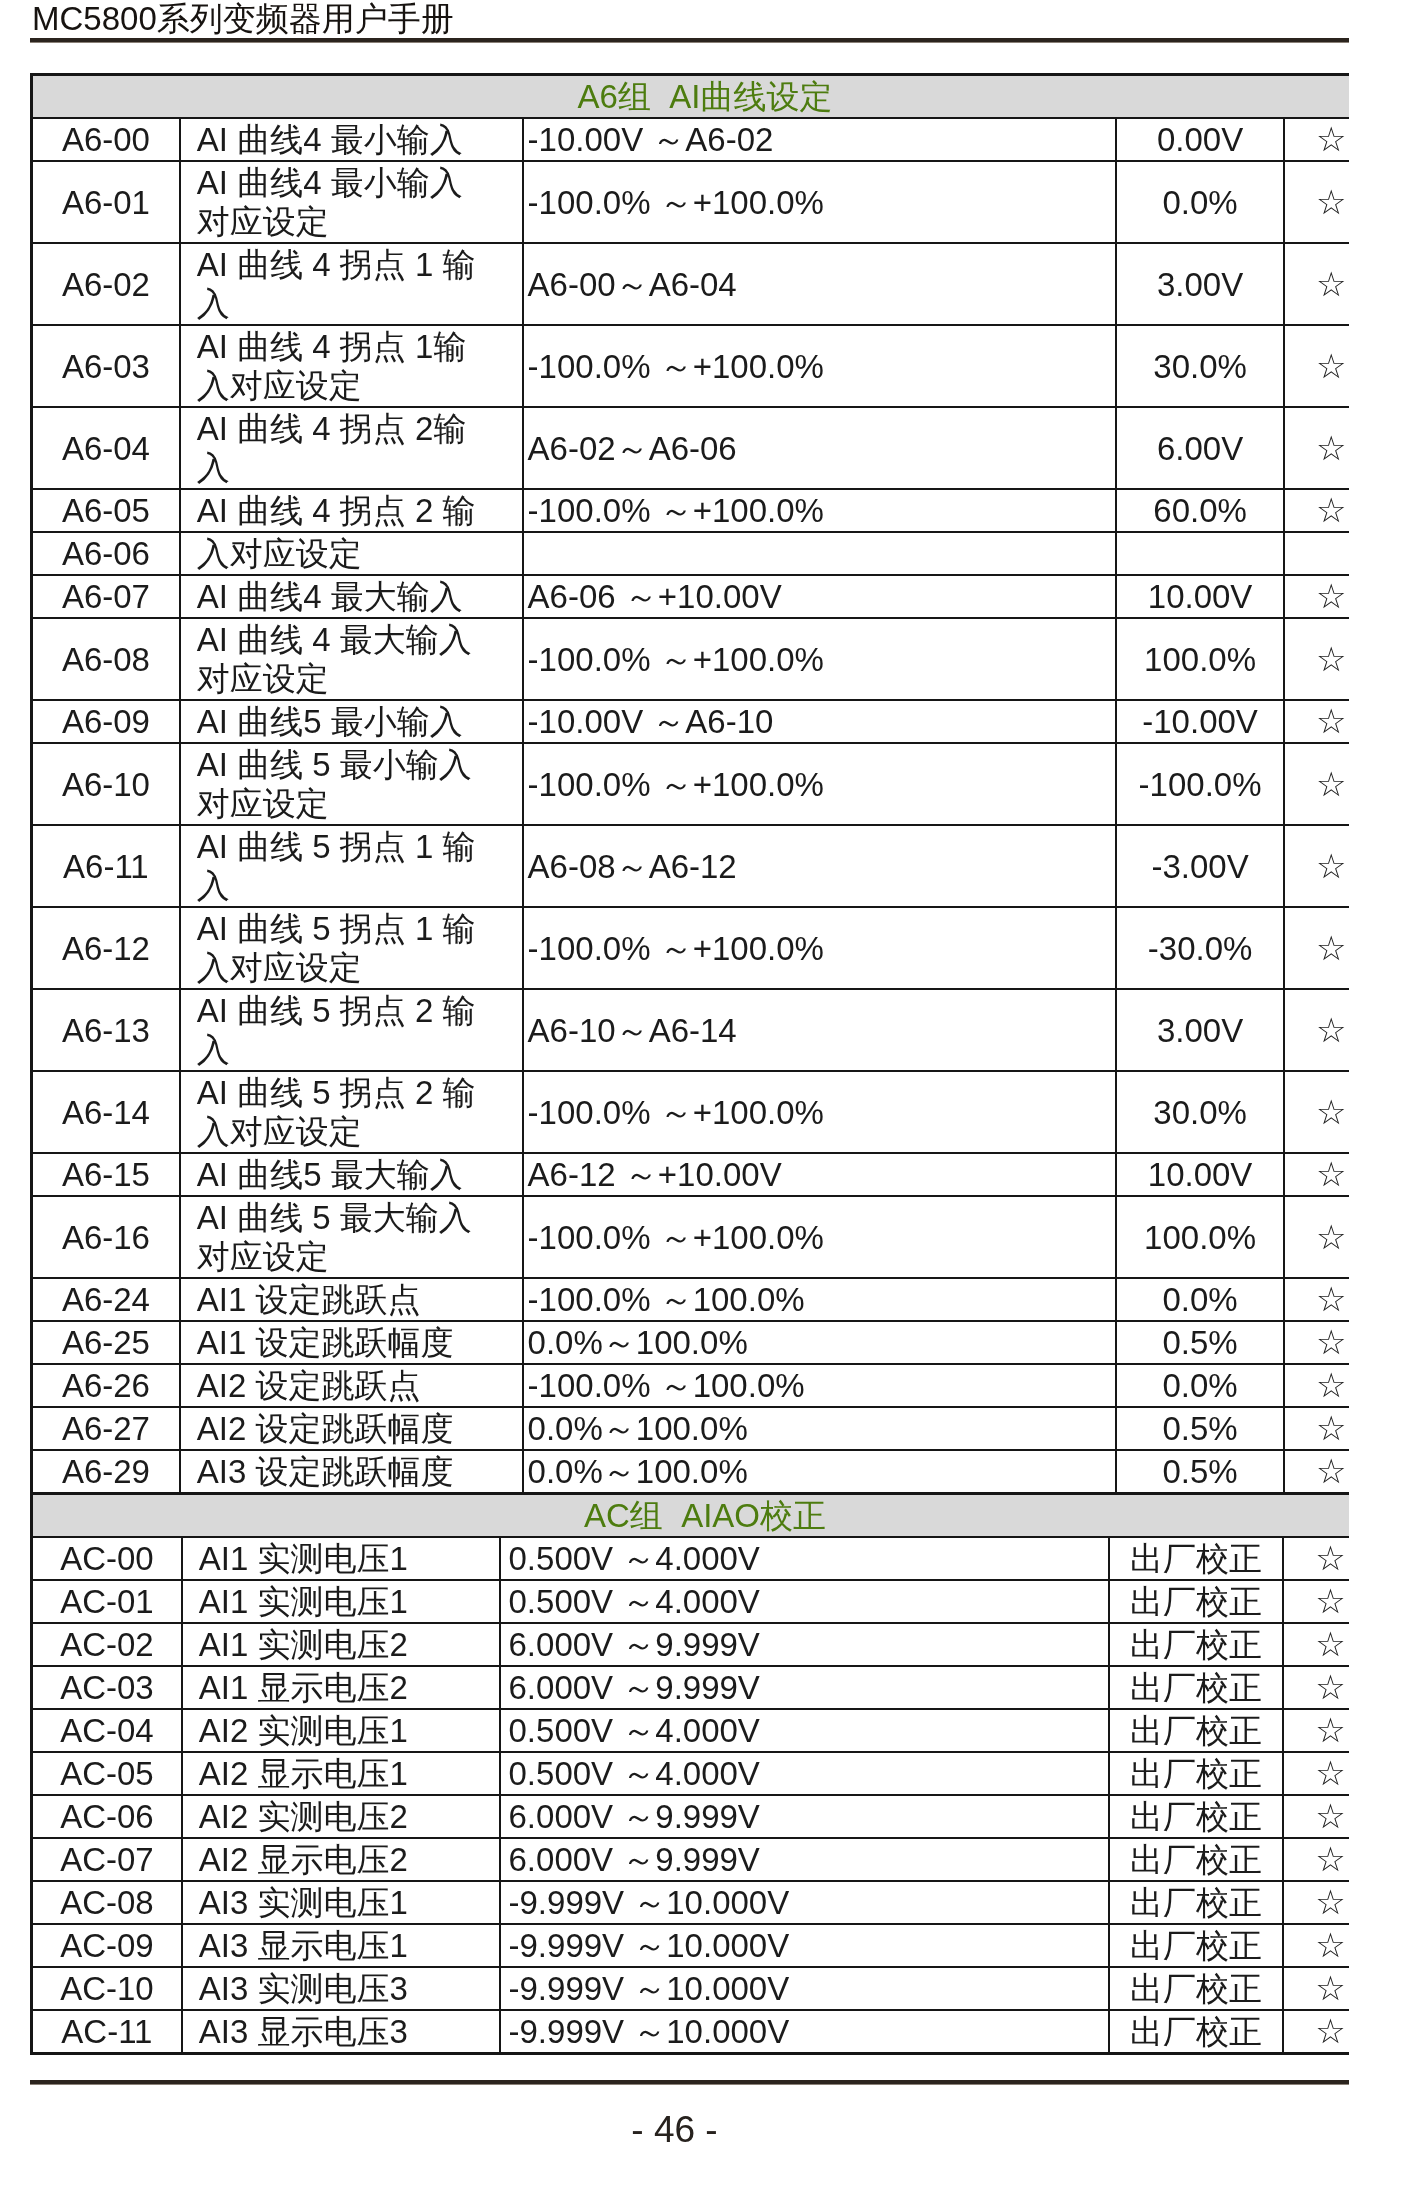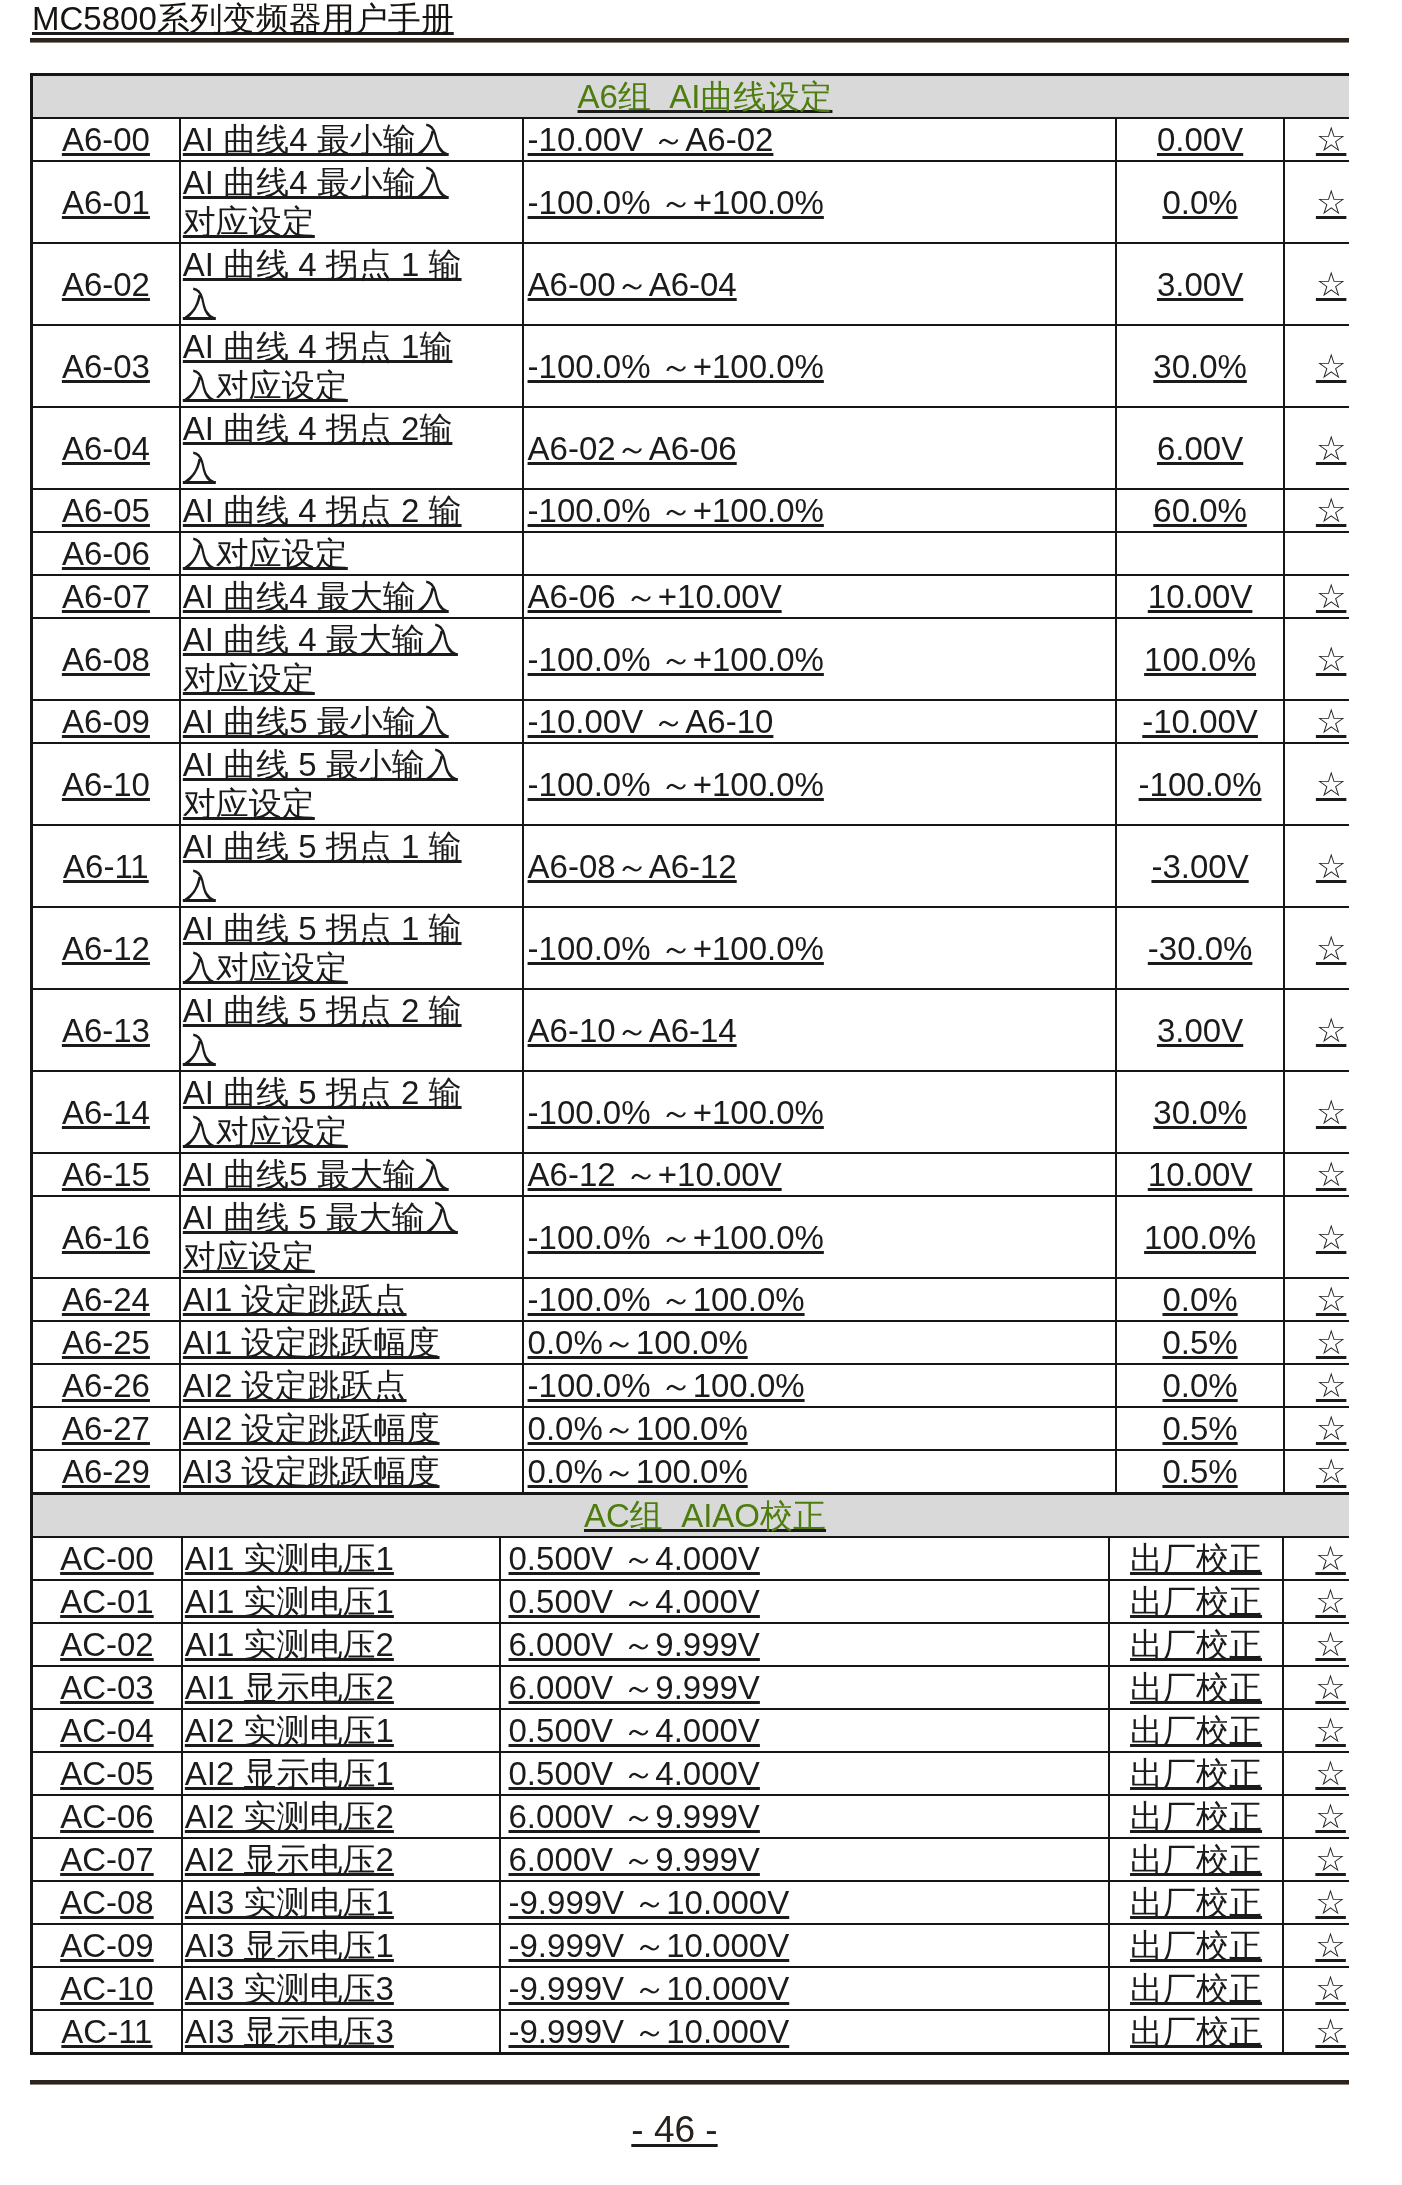--- a/index.html
+++ b/index.html
@@ -4,21 +4,20 @@
 <style>
   html, body { margin: 0; padding: 0; background: #ffffff; }
   .page {
     position: relative;
     width: 1349px;
     height: 2185px;
     background: #ffffff;
     font-family: "Liberation Sans", "DejaVu Sans", sans-serif;
     color: #1b1b1b;
     overflow: hidden;
-    text-decoration: underline;
   }
   .doc-header-title {
     margin: 2px 0 0 32px;
     font-size: 33px;
     line-height: 34px;
     letter-spacing: 0px;
     color: #171310;
     white-space: pre;
   }
   .rule {
@@ -48,21 +47,21 @@
   th.sec-header {
     background: #d9d9d9;
     font-weight: normal;
     text-align: center;
     color: #4d7c0f;
     white-space: pre;
   }
   td.cell-code { text-align: center; }
   td.cell-name {
     text-align: left;
-    padding-left: 2px;
+    padding-left: 16px;
     white-space: pre-line;
   }
   td.cell-range { text-align: left; white-space: pre-line; }
   table.a6 td.cell-range { padding-left: 4px; }
   table.ac td.cell-range { padding-left: 8px; }
   td.cell-default { text-align: center; }
   td.cell-star { text-align: center; font-size: 34px; color: #222; }
   .footer-rule { margin-top: 25px; }
   .page-number {
     margin-top: 24px;

